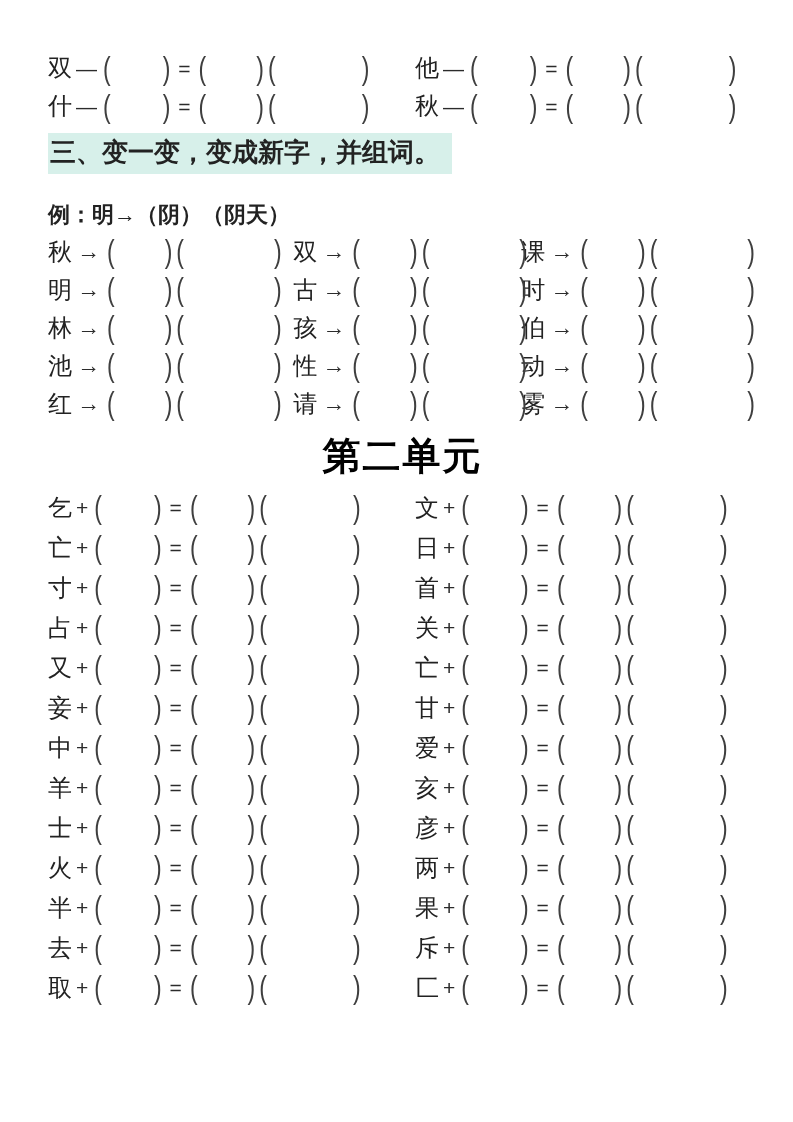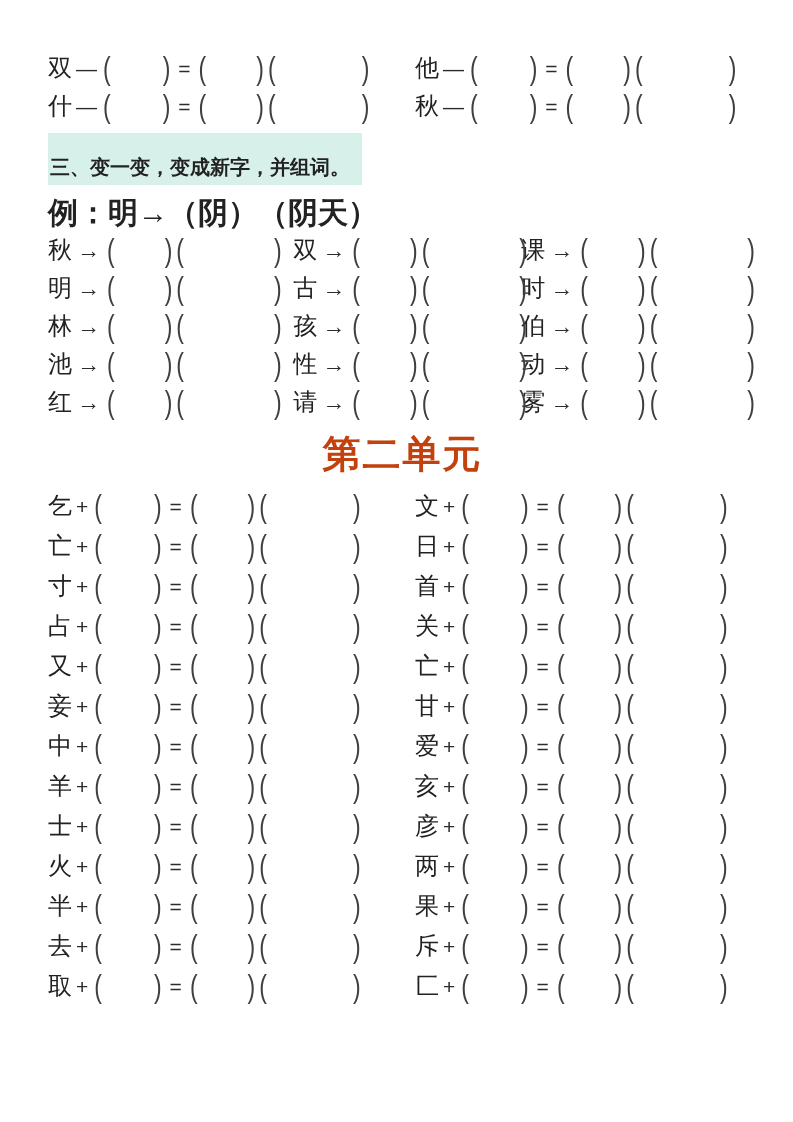--- a/index.html
+++ b/index.html
@@ -38,32 +38,32 @@
   .blank{display:inline-block;height:1px;}
   .b1{width:48px;}
   .b2{width:46px;}
   .b3{width:82px;}
   .c1{width:46px;}
   .c2{width:86px;}
   
   .heading-band{
     display:inline-block;
     background:var(--hl,#d7f0ea);
-    font-size:20px;font-weight:bold;color:#222;
-    padding:23px 12px 7px 2px;
+    font-size:26px;font-weight:bold;color:#222;
+    padding:5px 12px 7px 2px;
     margin-top:8px;line-height:1.1;
   }
   .band-wrap{line-height:0;}
   .example{
-    font-size:30px;font-weight:bold;color:#222;
-    margin-top:10px;height:36px;display:flex;align-items:center;
+    font-size:22px;font-weight:bold;color:#222;
+    margin-top:23px;height:36px;display:flex;align-items:center;
   }
   .unit-title{
     margin:6px 0 0 0;height:54px;
-    font-size:38px;font-weight:bold;color:#c2410c;
+    font-size:38px;font-weight:bold;color:#000000;
     text-align:center;line-height:54px;
     letter-spacing:2px;
   }
   .rows-block{margin-top:5px;}
 </style>
 </head>
 <body>
 
 <div class="page">
 

